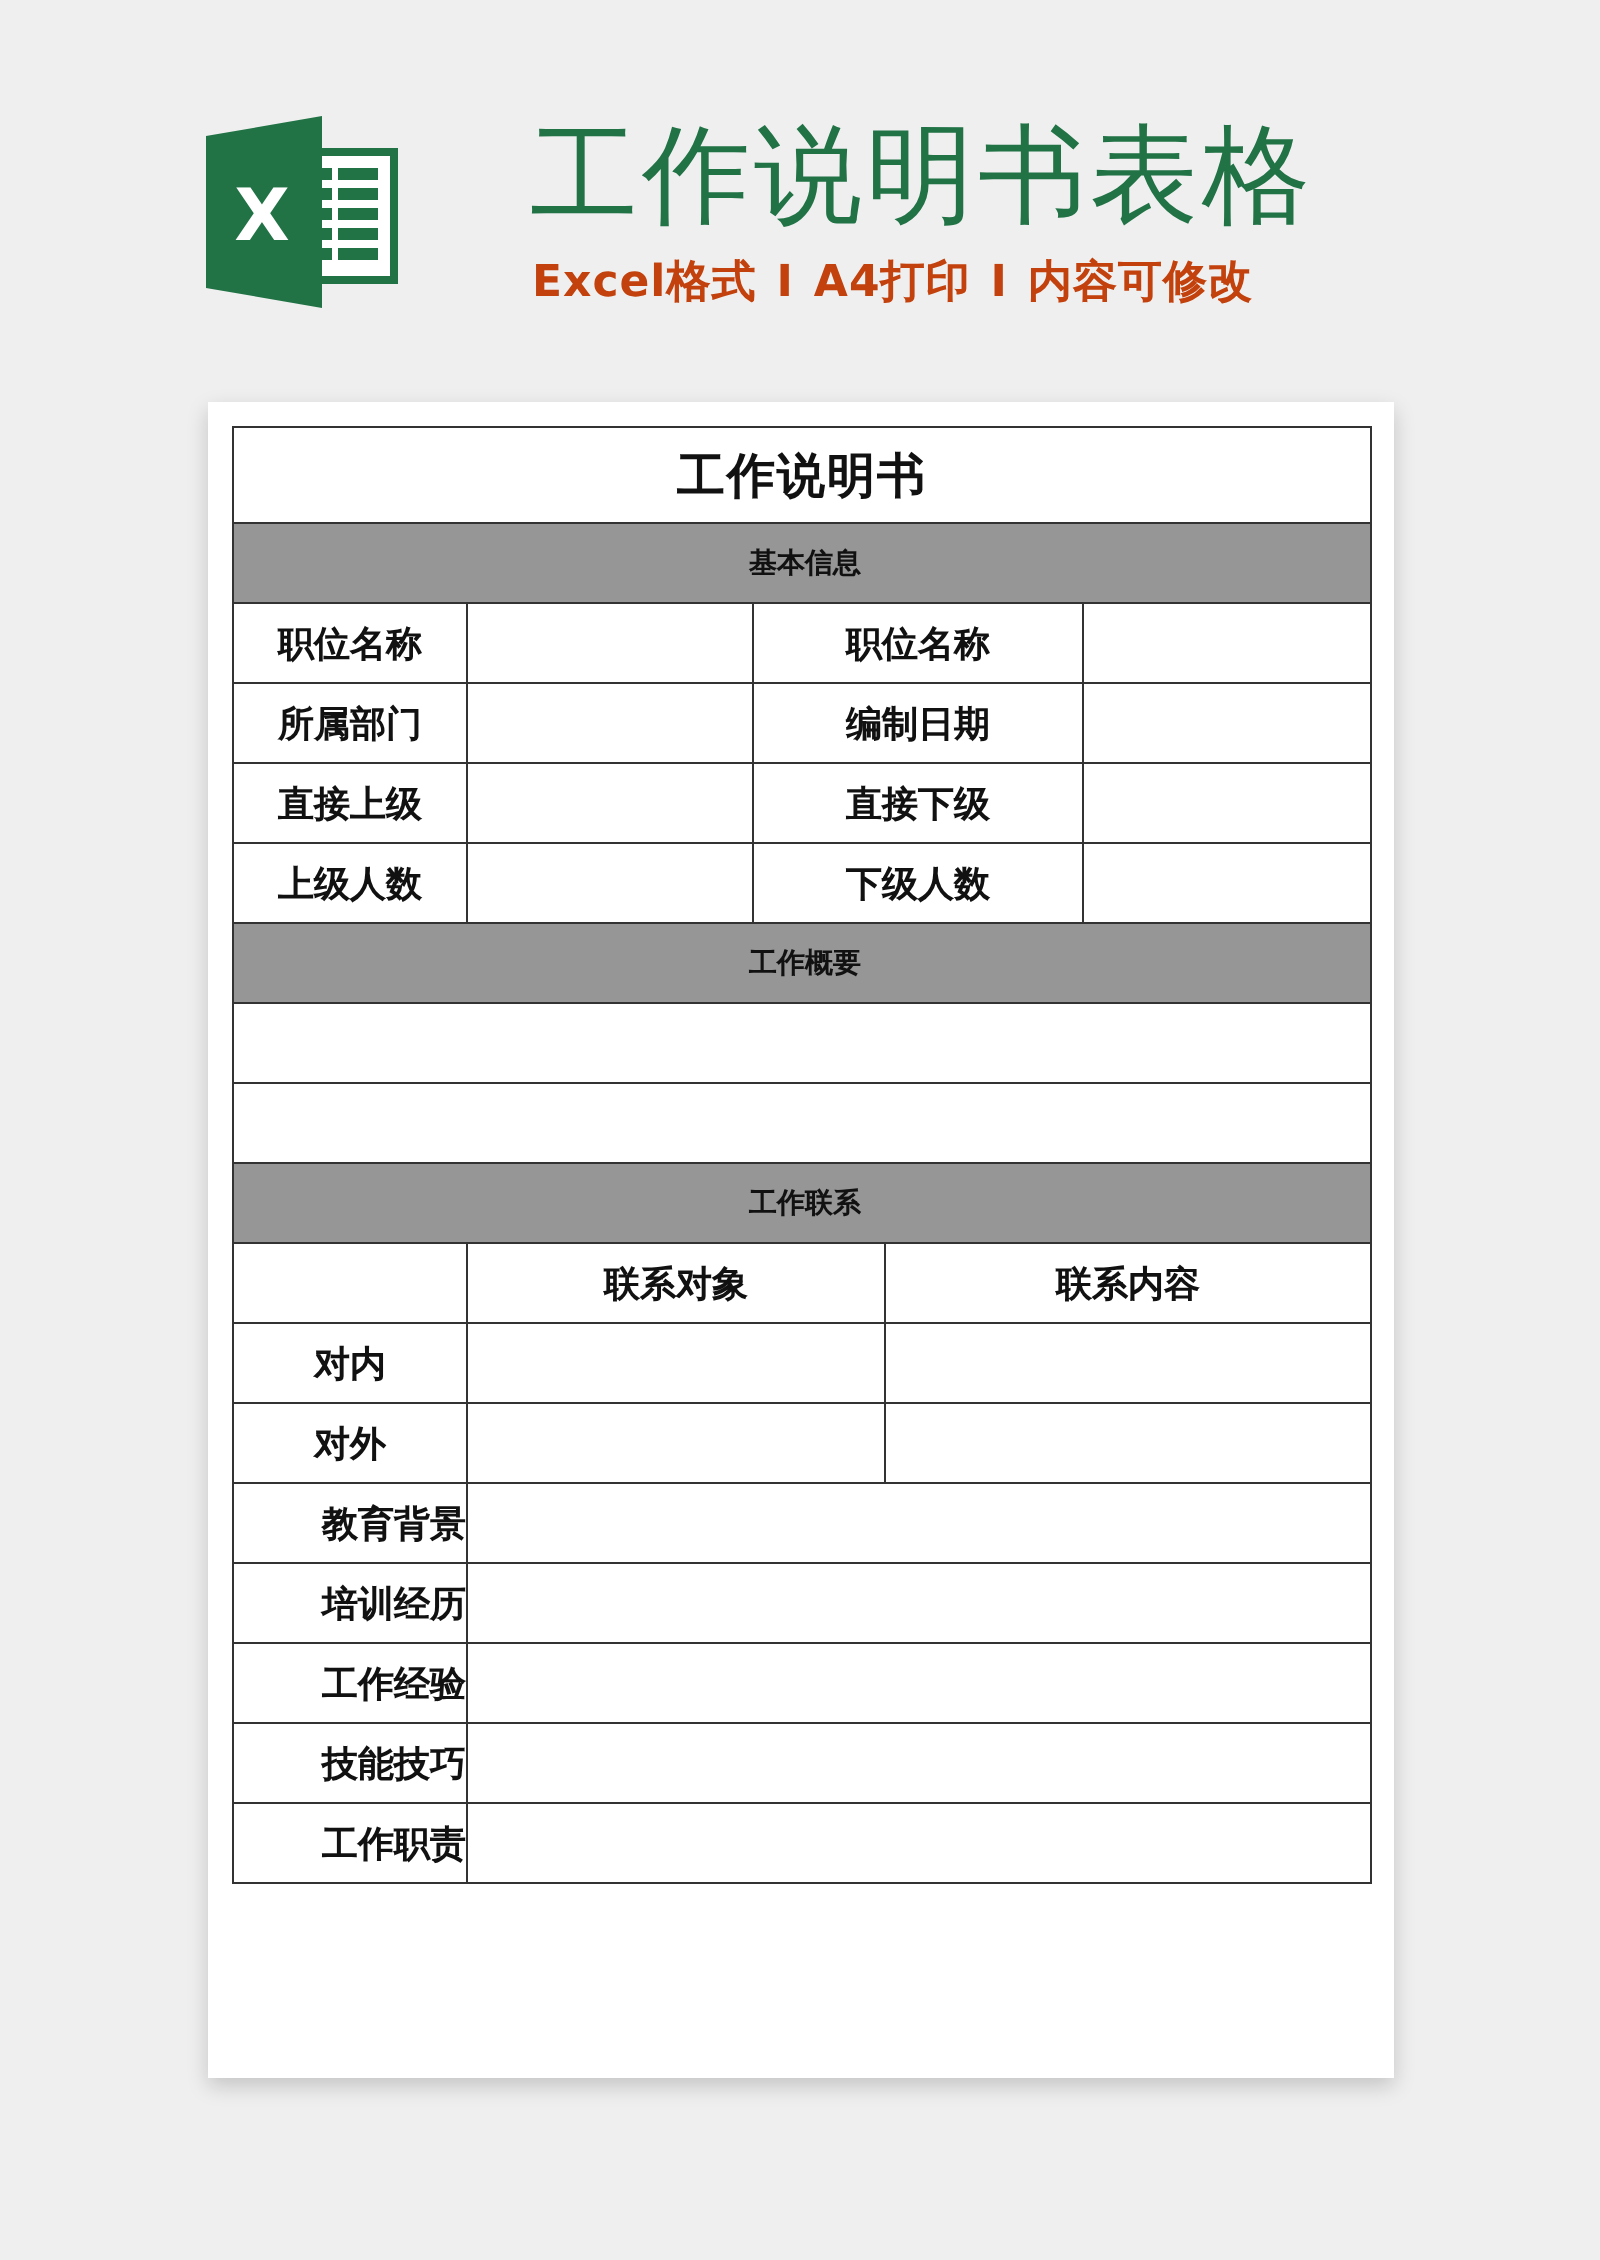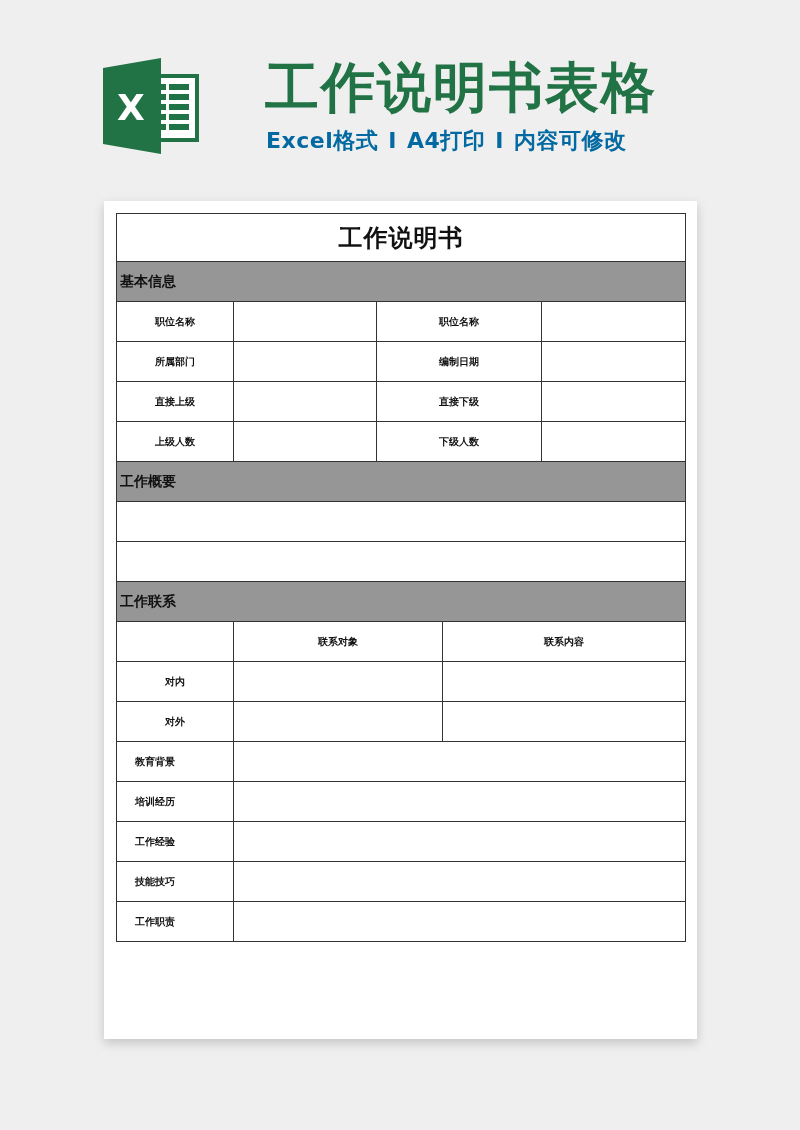--- a/index.html
+++ b/index.html
@@ -11,57 +11,57 @@
     overflow: hidden;
   }
   .header {
     position: absolute; left: 0; top: 0; width: 800px; height: 190px;
   }
   .excel-icon {
     position: absolute; left: 103px; top: 56px; width: 100px; height: 100px;
   }
   .main-title {
     position: absolute; left: 265px; top: 52px;
-    font-size: 54px; font-weight: bold; color: #217346;
+    font-size: 54px; font-weight: normal; color: #217346;
     letter-spacing: 2px; white-space: nowrap;
     font-family: "DejaVu Sans", sans-serif;
   }
   .subtitle {
     position: absolute; left: 266px; top: 126px;
-    font-size: 22px; font-weight: bold; color: #0369a1;
+    font-size: 22px; font-weight: bold; color: #c2410c;
     white-space: nowrap; letter-spacing: 0.5px;
   }
   .subtitle .sep { margin: 0 10px; }
 
   .paper {
     position: absolute; left: 104px; top: 201px; width: 593px; height: 838px;
     background: #ffffff;
     box-shadow: 0 4px 10px rgba(0,0,0,0.18);
   }
   table.form {
     position: absolute; left: 12px; top: 12px;
     width: 569px;
     border-collapse: collapse;
     table-layout: fixed;
   }
   table.form td {
     border: 1.5px solid #333;
     height: 40px;
-    font-size: 10px; font-weight: bold; color: #111;
+    font-size: 18px; font-weight: bold; color: #111;
     text-align: center; vertical-align: middle;
     padding: 0;
   }
   table.form td.title-cell {
     height: 48px; font-size: 24px; font-weight: bold; letter-spacing: 1px;
   }
   table.form td.section {
-    background: #969696; text-align: left; padding-left: 3px;
+    background: #969696; text-align: center; padding-left: 3px;
     font-size: 14px;
   }
-  table.form td.left { text-align: left; padding-left: 18px; }
+  table.form td.left { text-align: right; padding-left: 3px; }
 </style>
 </head>
 <body>
 
 <div class="header">
   <svg class="excel-icon" viewBox="0 0 100 100">
     <rect x="44" y="20" width="50" height="64" fill="#ffffff" stroke="#217346" stroke-width="4"></rect>
     <g fill="#217346">
       <rect x="52" y="28" width="11" height="6"></rect>
         <rect x="66" y="28" width="20" height="6"></rect>

